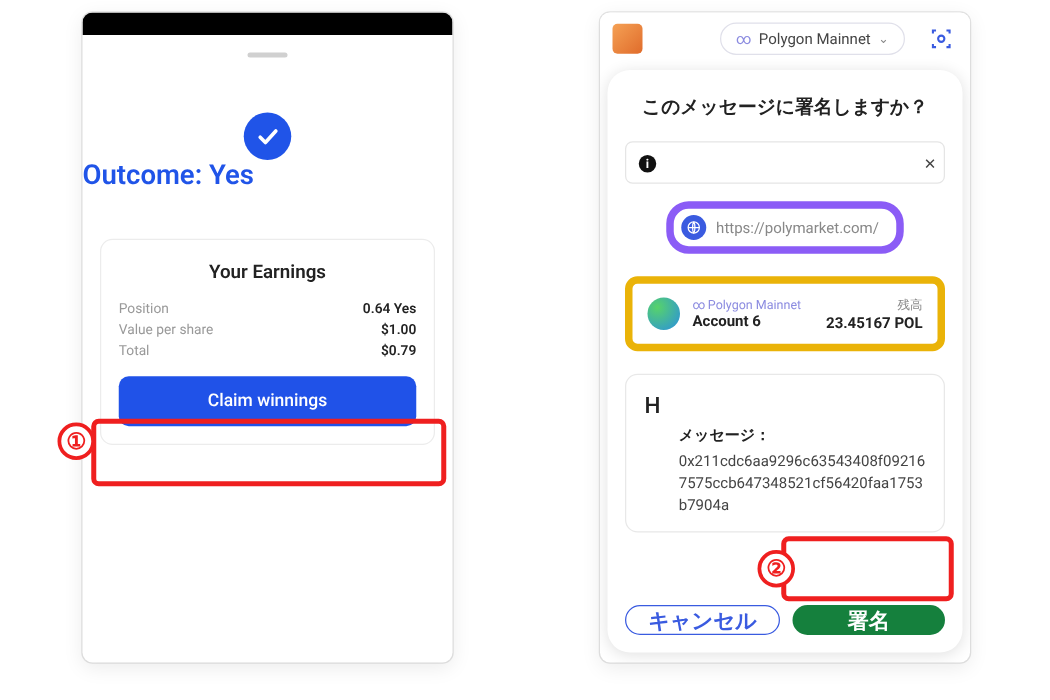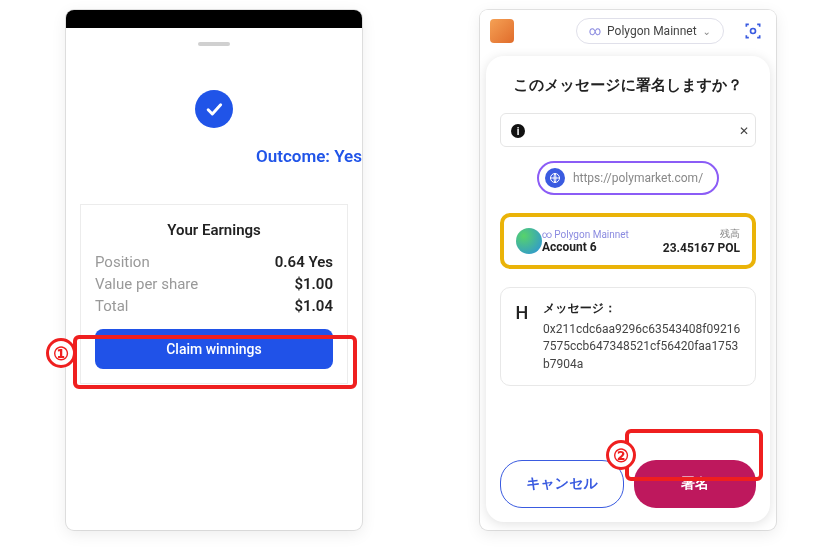--- a/index.html
+++ b/index.html
@@ -29,31 +29,31 @@
     width: 32px; height: 4px; background: #d0d0d0; border-radius: 2px;
     margin: 14px auto 0 auto;
   }
   .check-badge {
     width: 38px; height: 38px; border-radius: 50%;
     background: #2054e8; margin: 44px auto 0 auto;
     display: flex; align-items: center; justify-content: center;
   }
   .check-badge svg { stroke: #fff; }
   .outcome {
-    text-align: right; color: #2054e8; font-size: 17px; font-weight: 600;
-    margin-top: 18px;
+    text-align: left; color: #2054e8; font-size: 22px; font-weight: 600;
+    margin-top: 0;
   }
   .earn-card {
     margin: 38px 14px 0 14px;
     border: 1px solid #ececec;
-    border-radius: 0;
+    border-radius: 10px;
     padding: 16px 14px 14px 14px;
   }
   .earn-title { text-align: center; font-size: 15px; font-weight: 600; color: #222; margin-bottom: 12px;}
-  .erow { display: flex; justify-content: space-between; font-size: 15px; padding: 2px 0;}
+  .erow { display: flex; justify-content: space-between; font-size: 11px; padding: 2px 0;}
   .erow .lbl { color: #999; }
   .erow .val { color: #222; font-weight: 600; }
   .claim-btn {
     margin-top: 12px;
     background: #2052e8;
     color: #fff;
     text-align: center;
     font-size: 14px;
     font-weight: 500;
     height: 40px; line-height: 40px;
@@ -122,33 +122,33 @@
   }
   .alert-box .info {
     width: 14px; height: 14px; border-radius: 50%; background: #111; color: #fff;
     font-size: 10px; font-weight:700; display:flex; align-items:center; justify-content:center;
     flex-shrink:0; margin-top:2px;
   }
   .alert-box .close { position:absolute; right:6px; top:8px; font-size:12px; color:#444; cursor:pointer;}
   .origin-pill {
     margin: 14px auto 0 auto;
     display: inline-flex; align-items:center; gap:8px;
-    border: 2px solid #8b5cf6; border-radius: 18px;
+    border: 6px solid #8b5cf6; border-radius: 18px;
     padding: 5px 14px 5px 6px; font-size: 12px; color:#888;
   }
   .origin-pill .gicon {
     width: 20px; height:20px; border-radius:50%; background:#3a5be0;
     display:flex; align-items:center; justify-content:center;
   }
   .origin-wrap { text-align:center; }
   .acct-box {
     margin-top: 18px;
-    border: 4px solid #eab308; border-radius: 10px;
+    border: 6px solid #eab308; border-radius: 10px;
     padding: 10px 12px;
-    display:flex; align-items:center; 
+    display:flex; align-items:center; gap:10px;
   }
   .acct-box .globe {
     width:26px; height:26px; border-radius:50%;
     background: radial-gradient(circle at 30% 30%, #57d36a, #2a8fe0);
     flex-shrink:0;
   }
   .acct-box .link2 { color:#8b8be0; font-size:10px; }
   .acct-box .aname { font-size:12px; font-weight:700; color:#222; }
   .acct-box .right { margin-left:auto; text-align:right; }
   .acct-box .blab { font-size:10px; color:#888; }
@@ -156,34 +156,34 @@
 
   .msg-box {
     margin-top: 18px;
     border: 1px solid #e8e8e8; border-radius: 10px;
     padding: 12px;
     display:flex; gap:12px;
   }
   .msg-box .H {
     font-size:18px; font-weight:500; color:#222; width:18px; text-align:center; margin-top:2px;
   }
-  .msg-box .mlabel { font-size:12px; font-weight:700; color:#222; margin-bottom:4px;}
+  .msg-box .mlabel { font-size:12px; font-weight:700; color:#222; margin-bottom:4px;margin-top:28px;}
   .msg-box .hex { font-size:12px; color:#444; word-break:break-all; line-height:1.45;}
 
   .btn-row {
     margin-top: auto;
     display:flex; gap:10px;
   }
   .btn {
-    flex:1; height:48px; border-radius:22px;
+    flex:1; height:24px; border-radius:22px;
     display:flex; align-items:center; justify-content:center;
-    font-size:14px; font-weight:600; cursor:pointer;
+    font-size:17px; font-weight:600; cursor:pointer;
   }
   .btn-cancel { border:1.5px solid #3a5be0; color:#3a5be0; background:#fff;}
-  .btn-sign { background:#be185d; color:#fff; }
+  .btn-sign { background:#15803d; color:#fff; }
 
   .hl2 { left: 625px; top: 429px; width: 138px; height: 52px; }
   .num2 { left: 606px; top: 440px; }
 </style>
 </head>
 <body>
 
 <div class="phone phone-left">
   <div class="status-black"></div>
   <div class="sheet-grip"></div>
@@ -201,21 +201,21 @@
     <div class="erow">
       <span class="lbl">Position</span>
       <span class="val">0.64 Yes</span>
     </div>
     <div class="erow">
       <span class="lbl">Value per share</span>
       <span class="val">$1.00</span>
     </div>
     <div class="erow">
       <span class="lbl">Total</span>
-      <span class="val">$1.04</span>
+      <span class="val">$0.79</span>
     </div>
 
     <div class="claim-btn">Claim winnings</div>
   </div>
 </div>
 
 <div class="phone phone-right">
   <div class="topbar">
     <div class="fox"></div>
     <div class="net-pill">

